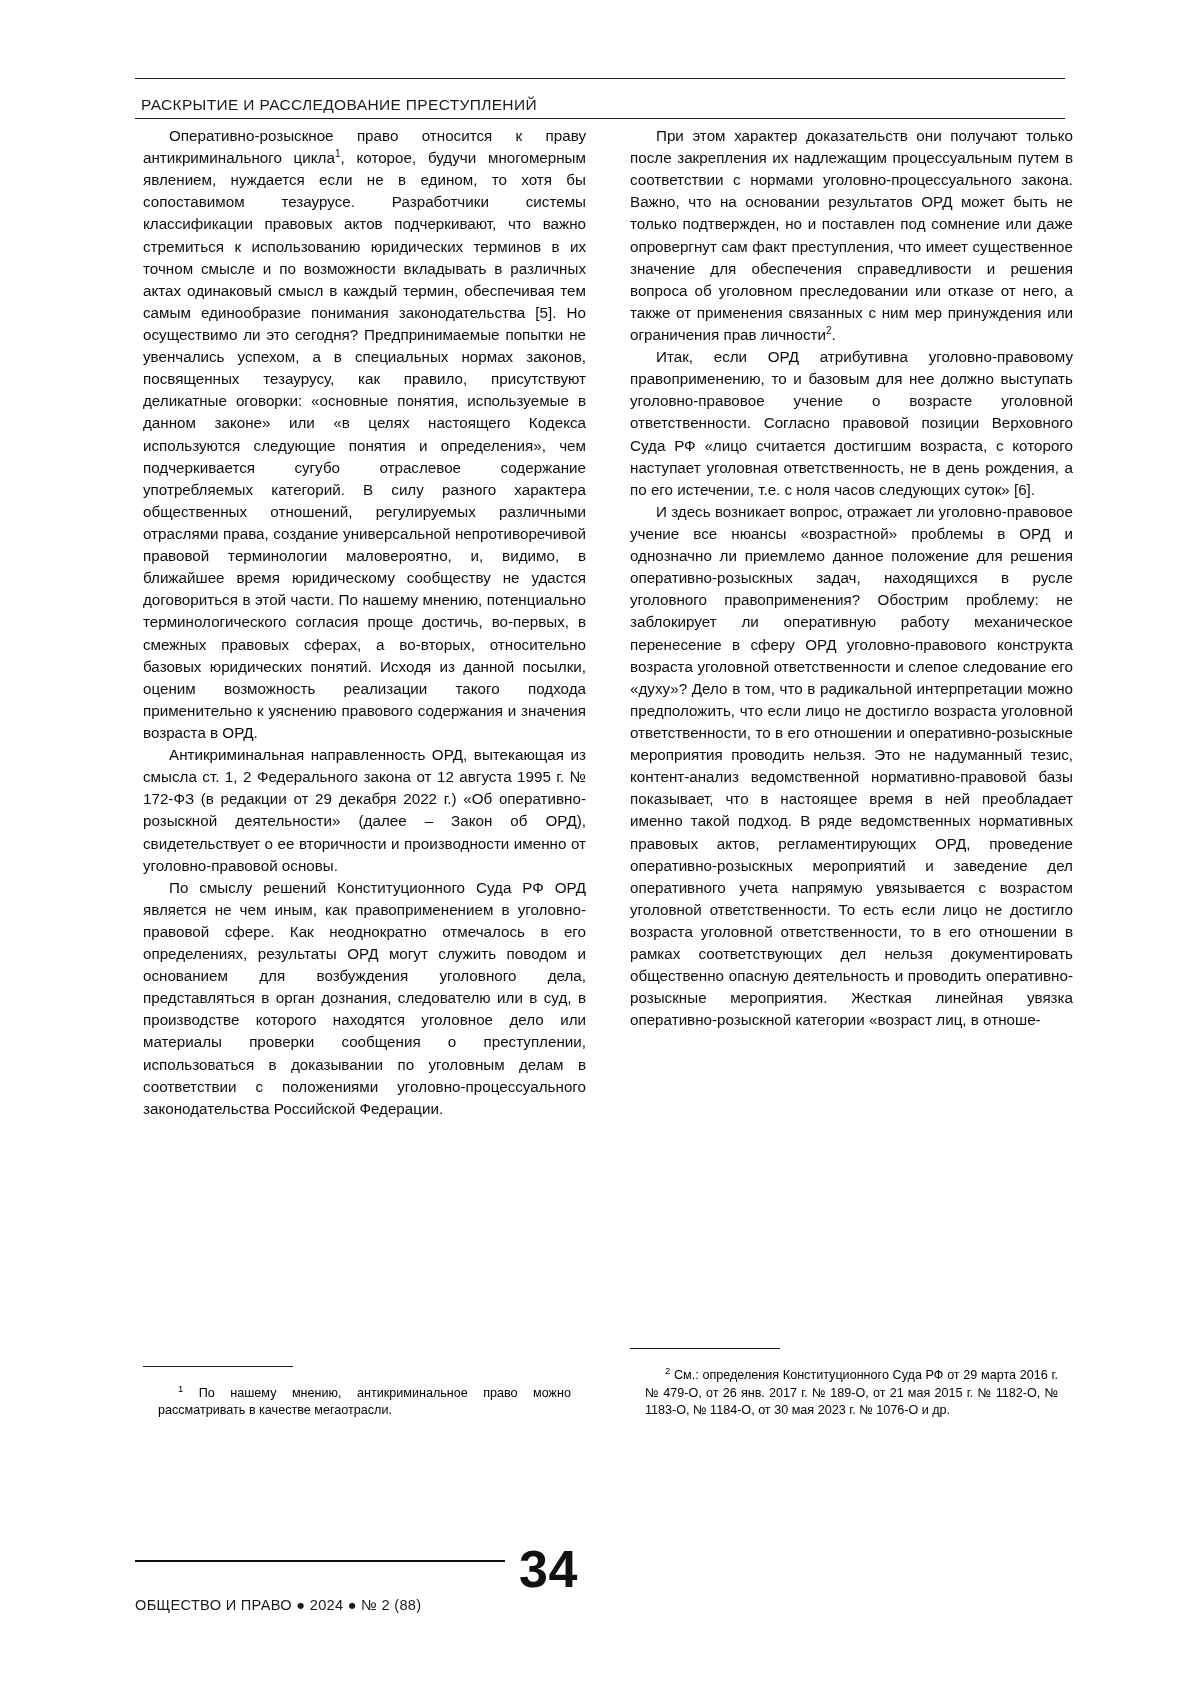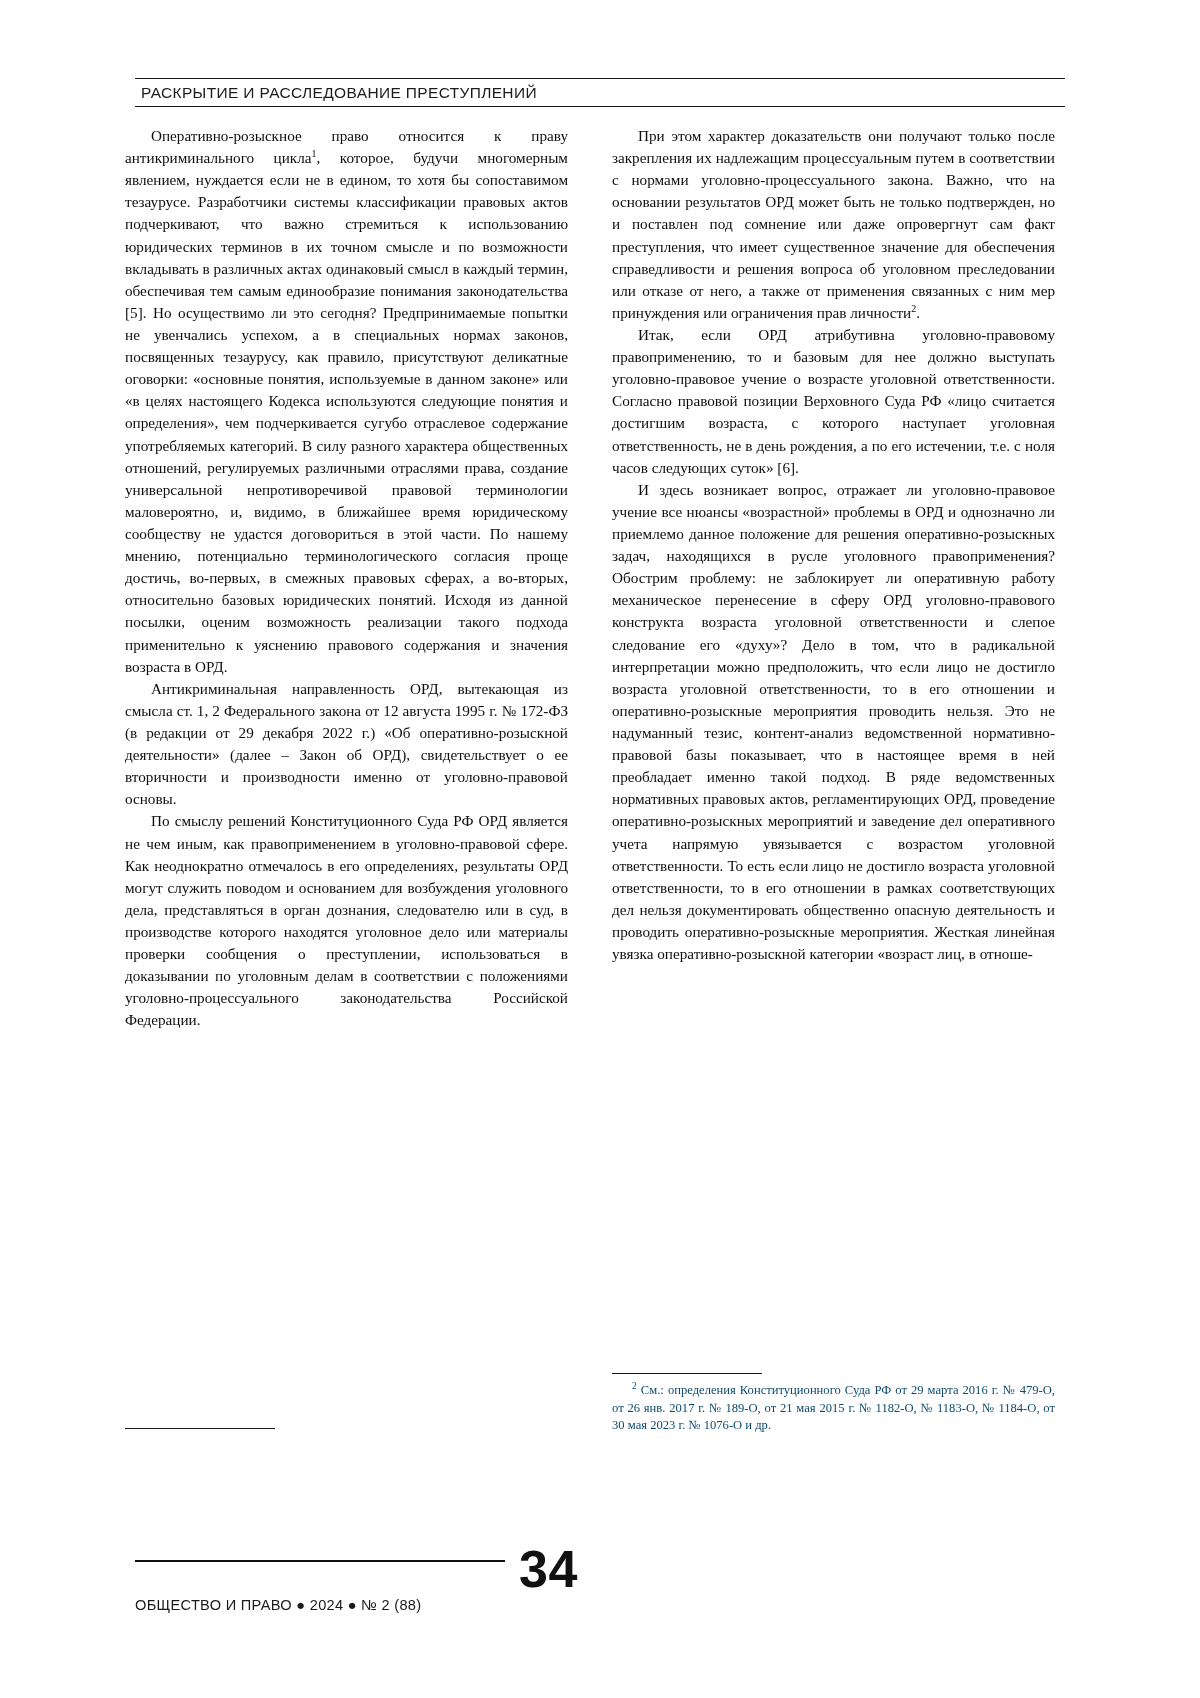--- a/index.html
+++ b/index.html
@@ -33,32 +33,32 @@
     border-bottom: 1.6px solid #1a1a1a;
     padding: 5px 0 5px 6px;
     box-sizing: border-box;
   }
   .runhead .rh-text {
     font-size: 15.5px;
     letter-spacing: 0.35px;
     color: #1c1c1c;
     line-height: 1.1;
     white-space: nowrap;
+    margin-top: 12px;
   }
 
   
   .columns {
     position: absolute;
-    left: 125px;
+    left: 143px;
     top: 125px;
     width: 930px;
     height: 1310px;
     display: flex;
     gap: 44px;
-    font-family: Liberation Serif, serif;
   }
   .col {
     width: 443px;
     position: relative;
   }
   .col p {
     margin: 0;
     font-size: 15.2px;
     line-height: 1.455;
     text-align: justify;
@@ -78,22 +78,22 @@
   .fn-rule {
     width: 150px;
     border-top: 1.1px solid #1a1a1a;
     margin-bottom: 6px;
   }
   .footnote p {
     font-size: 12.6px;
     line-height: 1.4;
     text-align: justify;
     text-indent: 20px;
-    margin: 0;
-    color: #0c4a6e;
+    margin: 15px;
+    color: #000000;
   }
   .footnote sup {
     font-size: 9.5px;
     vertical-align: super;
   }
   sup.fnref {
     font-size: 10px;
     vertical-align: super;
     line-height: 0;
   }
@@ -145,20 +145,21 @@
 
   <div class="columns">
 
     <div class="col">
       <p>Оперативно-розыскное право относится к праву антикриминального цикла<sup class="fnref">1</sup>, которое, будучи многомерным явлением, нуждается если не в едином, то хотя бы сопоставимом тезаурусе. Разработчики системы классификации правовых актов подчеркивают, что важно стремиться к использованию юридических терминов в их точном смысле и по возможности вкладывать в различных актах одинаковый смысл в каждый термин, обеспечивая тем самым единообразие понимания законодательства [5]. Но осуществимо ли это сегодня? Предпринимаемые попытки не увенчались успехом, а в специальных нормах законов, посвященных тезаурусу, как правило, присутствуют деликатные оговорки: «основные понятия, используемые в данном законе» или «в целях настоящего Кодекса используются следующие понятия и определения», чем подчеркивается сугубо отраслевое содержание употребляемых категорий. В силу разного характера общественных отношений, регулируемых различными отраслями права, создание универсальной непротиворечивой правовой терминологии маловероятно, и, видимо, в ближайшее время юридическому сообществу не удастся договориться в этой части. По нашему мнению, потенциально терминологического согласия проще достичь, во-первых, в смежных правовых сферах, а во-вторых, относительно базовых юридических понятий. Исходя из данной посылки, оценим возможность реализации такого подхода применительно к уяснению правового содержания и значения возраста в ОРД.</p>
       <p>Антикриминальная направленность ОРД, вытекающая из смысла ст. 1, 2 Федерального закона от 12 августа 1995 г. № 172-ФЗ (в редакции от 29 декабря 2022 г.) «Об оперативно-розыскной деятельности» (далее – Закон об ОРД), свидетельствует о ее вторичности и производности именно от уголовно-правовой основы.</p>
       <p>По смыслу решений Конституционного Суда РФ ОРД является не чем иным, как правоприменением в уголовно-правовой сфере. Как неоднократно отмечалось в его определениях, результаты ОРД могут служить поводом и основанием для возбуждения уголовного дела, представляться в орган дознания, следователю или в суд, в производстве которого находятся уголовное дело или материалы проверки сообщения о преступлении, использоваться в доказывании по уголовным делам в соответствии с положениями уголовно-процессуального законодательства Российской Федерации.</p>
 
       <div class="footnote">
         <div class="fn-rule"></div>
+        <p><sup>1</sup> <span>По нашему мнению, антикриминальное право можно рассматривать в качестве мегаотрасли.</span></p>
       </div>
     </div>
 
     <div class="col">
       <p>При этом характер доказательств они получают только после закрепления их надлежащим процессуальным путем в соответствии с нормами уголовно-процессуального закона. Важно, что на основании результатов ОРД может быть не только подтвержден, но и поставлен под сомнение или даже опровергнут сам факт преступления, что имеет существенное значение для обеспечения справедливости и решения вопроса об уголовном преследовании или отказе от него, а также от применения связанных с ним мер принуждения или ограничения прав личности<sup class="fnref">2</sup>.</p>
       <p>Итак, если ОРД атрибутивна уголовно-правовому правоприменению, то и базовым для нее должно выступать уголовно-правовое учение о возрасте уголовной ответственности. Согласно правовой позиции Верховного Суда РФ «лицо считается достигшим возраста, с которого наступает уголовная ответственность, не в день рождения, а по его истечении, т.е. с ноля часов следующих суток» [6].</p>
       <p>И здесь возникает вопрос, отражает ли уголовно-правовое учение все нюансы «возрастной» проблемы в ОРД и однозначно ли приемлемо данное положение для решения оперативно-розыскных задач, находящихся в русле уголовного правоприменения? Обострим проблему: не заблокирует ли оперативную работу механическое перенесение в сферу ОРД уголовно-правового конструкта возраста уголовной ответственности и слепое следование его «духу»? Дело в том, что в радикальной интерпретации можно предположить, что если лицо не достигло возраста уголовной ответственности, то в его отношении и оперативно-розыскные мероприятия проводить нельзя. Это не надуманный тезис, контент-анализ ведомственной нормативно-правовой базы показывает, что в настоящее время в ней преобладает именно такой подход. В ряде ведомственных нормативных правовых актов, регламентирующих ОРД, проведение оперативно-розыскных мероприятий и заведение дел оперативного учета напрямую увязывается с возрастом уголовной ответственности. То есть если лицо не достигло возраста уголовной ответственности, то в его отношении в рамках соответствующих дел нельзя документировать общественно опасную деятельность и проводить оперативно-розыскные мероприятия. Жесткая линейная увязка оперативно-розыскной категории «возраст лиц, в отноше-</p>
 
       <div class="footnote">
         <div class="fn-rule"></div>

